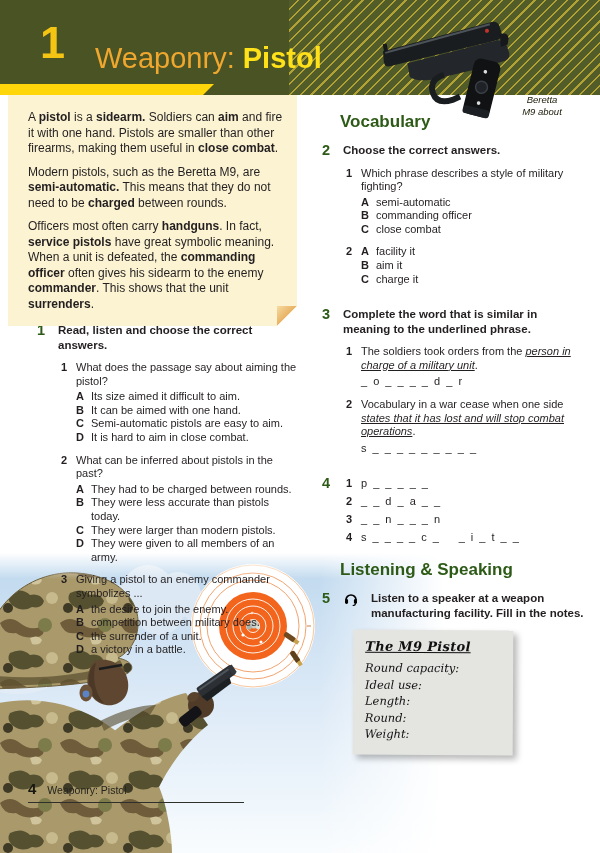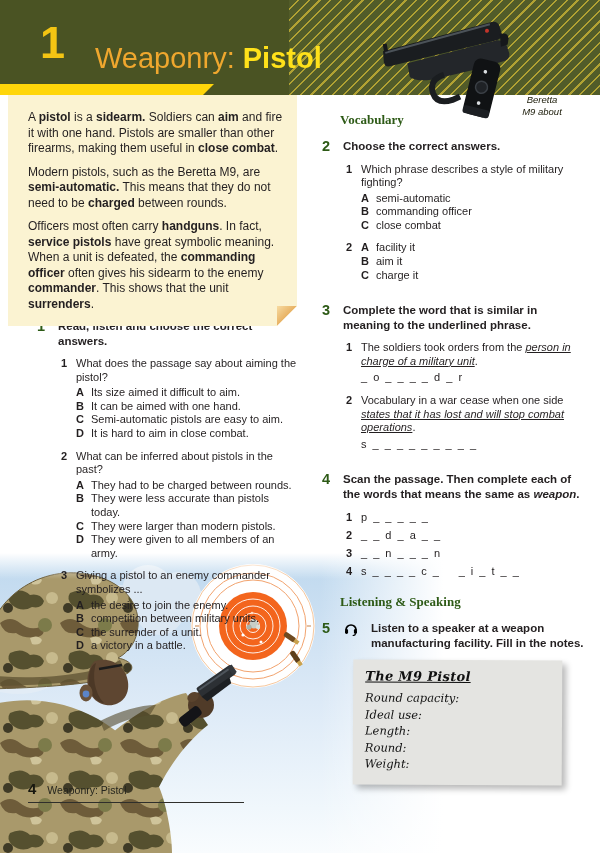--- a/index.html
+++ b/index.html
@@ -31,40 +31,40 @@
         background:linear-gradient(to bottom right,#f7dba2 0%,#e8b264 49%,rgba(0,0,0,0) 51%);}
   .pp{margin:0 0 8px;font-size:12px;line-height:15.5px;}
   .pp:last-child{margin-bottom:0;}
 
   
   .b{font-weight:bold;} .i{font-style:italic;} .u{text-decoration:underline;}
 
   
   .col-left{position:absolute;left:37px;top:292px;width:263px;z-index:2;}
   .col-right{position:absolute;left:322px;top:112px;width:263px;z-index:2;}
-  h2.sec{font-size:13px;font-weight:bold;color:#2d5a16;margin:0 0 11px 18px;font-family:Liberation Serif, serif;}
+  h2.sec{font-size:17px;font-weight:bold;color:#2d5a16;margin:0 0 11px 18px;}
   .exercise{display:flex;margin-bottom:12px;}
   .exnum{width:21px;flex:none;font-weight:bold;font-size:14.5px;color:#2d5a16;line-height:15px;}
   .exbody{flex:1;min-width:0;}
   .lead{font-weight:bold;font-size:11.5px;line-height:14.5px;margin:0 0 9px 0;}
   .lead-icon{display:flex;gap:12px;}
   .audio-icon{flex:none;width:16px;height:16px;margin-top:-1px;}
   .q{display:flex;margin:0 0 9px 3px;font-size:11px;line-height:13.6px;}
   .qn{width:15px;flex:none;font-weight:bold;}
   .qb{flex:1;min-width:0;}
   .qt{margin-bottom:2px;}
   .opt{display:flex;}
   .ol{width:15px;flex:none;font-weight:bold;}
   .ot{flex:1;}
   .ansline{margin-top:3px;font-size:11px;letter-spacing:1.5px;white-space:pre;}
   .word-row{display:flex;margin:0 0 4px 3px;font-size:11px;line-height:14px;}
   .blanks{letter-spacing:1.5px;white-space:pre;}
 
   
-  .notes-box{margin:10px 0 14px 10px;width:209px;box-sizing:border-box;background:#e4e4e1;
+  .notes-box{margin:10px 0 14px 10px;width:160px;box-sizing:border-box;background:#e4e4e1;
              box-shadow:4px 4px 6px rgba(0,0,0,.28);padding:9px 12px 12px;
              font-family:"DejaVu Serif",serif;font-style:italic;color:#101010;transform:rotate(.3deg);}
   .notes-title{font-weight:bold;text-decoration:underline;font-size:13px;margin-bottom:6px;letter-spacing:.3px;}
   .note-field{font-size:11.5px;line-height:16.5px;}
 
   
   .photo{position:absolute;left:0;top:553px;width:443px;height:300px;z-index:0;}
   .photo svg{display:block;}
 
   
@@ -172,21 +172,21 @@
             <div class="q">
               <span class="qn">3</span>
               <div class="qb">
                 <div class="qt"><span>Giving a pistol to an enemy commander symbolizes ...</span></div>
                 <div class="opt">
                   <span class="ol">A</span>
                   <span class="ot">the desire to join the enemy.</span>
                 </div>
                 <div class="opt">
                   <span class="ol">B</span>
-                  <span class="ot">competition between military units.</span>
+                  <span class="ot">competition between military does.</span>
                 </div>
                 <div class="opt">
                   <span class="ol">C</span>
                   <span class="ot">the surrender of a unit.</span>
                 </div>
                 <div class="opt">
                   <span class="ol">D</span>
                   <span class="ot">a victory in a battle.</span>
                 </div>
               </div>
@@ -262,21 +262,20 @@
                 <div class="ansline">s _ _ _ _ _ _ _ _ _</div>
               </div>
             </div>
           </div>
       </div>
     </div>
 
     <div class="exercise">
       <span class="exnum">4</span>
       <div class="exbody">
-        <p class="lead"><span class="b">Scan the passage. Then complete each of the words that means the same as </span><span class="b i">weapon</span><span class="b">.</span></p>
         <div id="vocab4-items">
             <div class="word-row">
               <span class="qn">1</span>
               <span class="blanks">p _ _ _ _ _</span>
             </div>
             <div class="word-row">
               <span class="qn">2</span>
               <span class="blanks">_ _ d _ a _ _</span>
             </div>
             <div class="word-row">

